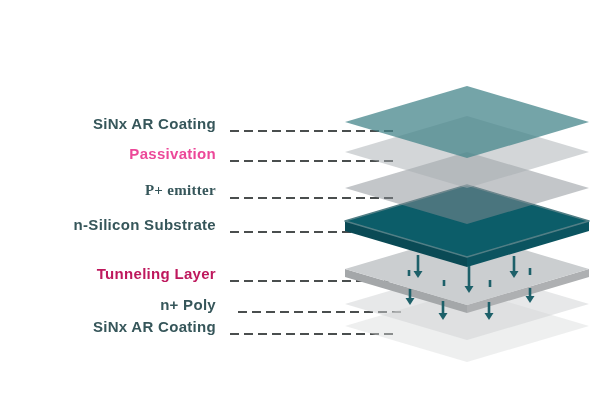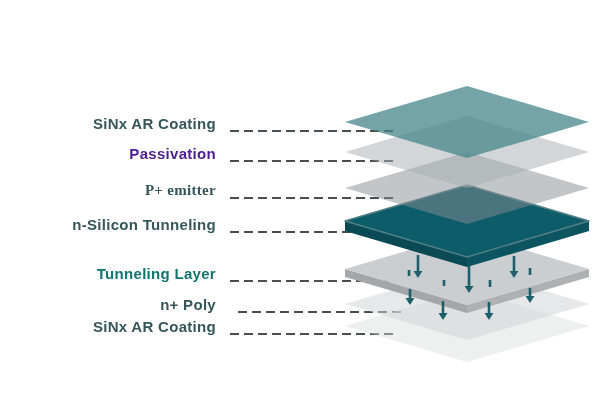--- a/index.html
+++ b/index.html
@@ -40,33 +40,33 @@
 </head>
 <body>
 
 <div class="canvas">
   <div id="labels">
       <div class="label-row" style="top: 112px;">
         <span class="lbl" style="color: rgb(54, 86, 90);">SiNx AR Coating</span>
         <span class="dash" style="background: repeating-linear-gradient(90deg, rgb(74, 78, 78) 0px, rgb(74, 78, 78) 9px, transparent 9px, transparent 14px);"></span>
       </div>
       <div class="label-row" style="top: 141.5px;">
-        <span class="lbl" style="color: #4c1d95;">Passivation</span>
+        <span class="lbl" style="color: #ec4899;">Passivation</span>
         <span class="dash" style="background: repeating-linear-gradient(90deg, rgb(74, 78, 78) 0px, rgb(74, 78, 78) 9px, transparent 9px, transparent 14px);"></span>
       </div>
       <div class="label-row" style="top: 178.5px; font-family: Liberation Serif, serif;">
         <span class="lbl" style="color: rgb(54, 86, 90);">P+ emitter</span>
         <span class="dash" style="background: repeating-linear-gradient(90deg, rgb(74, 78, 78) 0px, rgb(74, 78, 78) 9px, transparent 9px, transparent 14px);"></span>
       </div>
       <div class="label-row" style="top: 213px;">
-        <span class="lbl" style="color: rgb(54, 86, 90);">n-Silicon Tunneling</span>
+        <span class="lbl" style="color: rgb(54, 86, 90);">n-Silicon Substrate</span>
         <span class="dash" style="background: repeating-linear-gradient(90deg, rgb(74, 78, 78) 0px, rgb(74, 78, 78) 9px, transparent 9px, transparent 14px);"></span>
       </div>
       <div class="label-row" style="top: 261.5px;">
-        <span class="lbl" style="color: #0f766e;">Tunneling Layer</span>
+        <span class="lbl" style="color: #be185d;">Tunneling Layer</span>
         <span class="dash" style="background: repeating-linear-gradient(90deg, rgb(74, 78, 78) 0px, rgb(74, 78, 78) 9px, transparent 9px, transparent 14px);"></span>
       </div>
       <div class="label-row" style="top: 293px; gap: 8px;">
         <span class="lbl" style="color: rgb(54, 86, 90);">n+ Poly</span>
         <span class="dash" style="background: repeating-linear-gradient(90deg, rgb(74, 78, 78) 0px, rgb(74, 78, 78) 9px, transparent 9px, transparent 14px);"></span>
       </div>
       <div class="label-row" style="top: 315px;">
         <span class="lbl" style="color: rgb(54, 86, 90);">SiNx AR Coating</span>
         <span class="dash" style="background: repeating-linear-gradient(90deg, rgb(74, 78, 78) 0px, rgb(74, 78, 78) 9px, transparent 9px, transparent 14px);"></span>
       </div>

